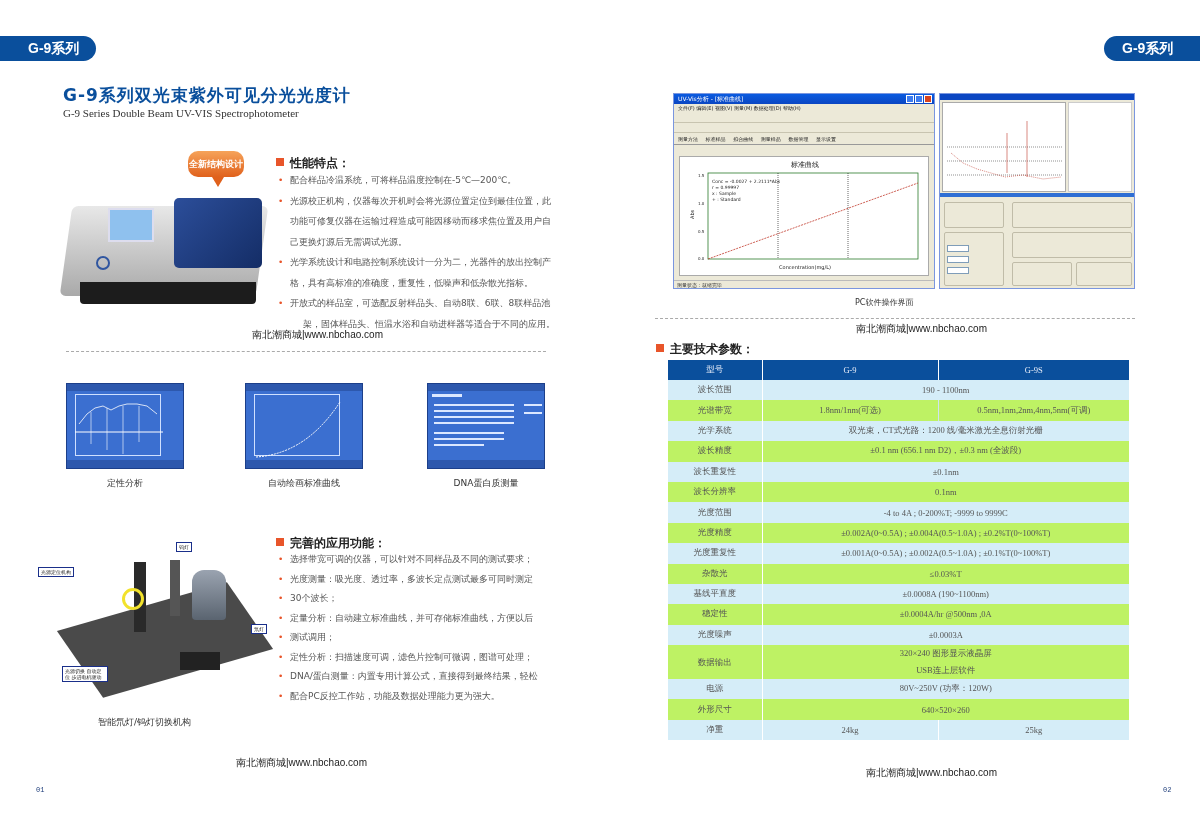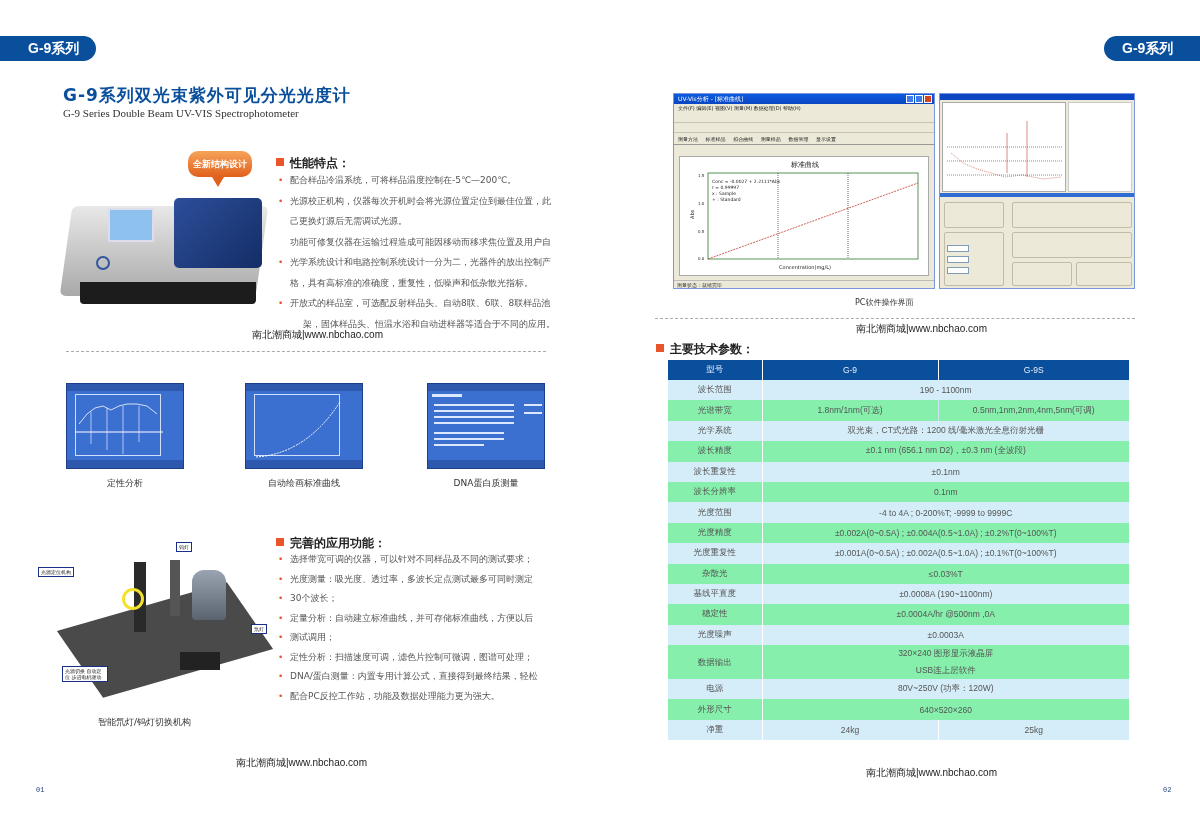--- a/index.html
+++ b/index.html
@@ -8,21 +8,21 @@
     .page-left { left: 0; width: 600px; }
     .page-right { left: 600px; width: 600px; }
 
     .series-tab { position: absolute; top: 36px; height: 25px; background: #0a4f9c; color: #fff; font-weight: bold; font-size: 14px; line-height: 25px; font-family: "Liberation Sans", sans-serif; }
     .series-tab.left { left: 0; width: 96px; border-radius: 0 13px 13px 0; padding-left: 28px; }
     .series-tab.right { right: 0; width: 96px; border-radius: 13px 0 0 13px; padding-left: 18px; }
 
     .main-title { position: absolute; left: 63px; top: 84px; font-size: 17px; font-weight: bold; color: #0a4f9c; letter-spacing: 1px; font-family: "DejaVu Sans", sans-serif; }
     .sub-title { position: absolute; left: 63px; top: 107px; font-size: 11px; color: #333; font-family: "Liberation Serif", serif; }
 
-    .badge { position: absolute; left: 188px; top: 151px; width: 64px; height: 26px; background: linear-gradient(#f6a35a, #e0611c); border-radius: 10px; color: #fff; font-size: 9px; font-weight: bold; text-align: center; line-height: 26px; }
+    .badge { position: absolute; left: 188px; top: 151px; width: 56px; height: 26px; background: linear-gradient(#f6a35a, #e0611c); border-radius: 10px; color: #fff; font-size: 9px; font-weight: bold; text-align: center; line-height: 26px; }
     .badge:after { content: ""; position: absolute; left: 24px; bottom: -10px; border-left: 6px solid transparent; border-right: 6px solid transparent; border-top: 10px solid #e0611c; }
 
     .device { position: absolute; left: 66px; top: 186px; width: 200px; height: 130px; }
     .device .body { position: absolute; left: 0; top: 20px; width: 196px; height: 90px; background: linear-gradient(#e8e8e8, #a9a9a9); border-radius: 6px; transform: skewX(-8deg); }
     .device .lid { position: absolute; left: 108px; top: 12px; width: 88px; height: 70px; background: linear-gradient(135deg, #2c4e9a, #142d66); border-radius: 5px; }
     .device .screen { position: absolute; left: 42px; top: 22px; width: 46px; height: 34px; background: #8fc1ee; border: 2px solid #dde; }
     .device .base { position: absolute; left: 14px; top: 96px; width: 176px; height: 22px; background: #1c1c1c; border-radius: 0 0 4px 4px; }
     .device .logo { position: absolute; left: 30px; top: 70px; width: 14px; height: 14px; border: 2px solid #3056a0; border-radius: 50%; }
 
     .section-head { position: absolute; font-size: 12px; font-weight: bold; color: #222; }
@@ -67,25 +67,25 @@
     .pcsoft2 { position: absolute; left: 939px; top: 93px; width: 196px; height: 196px; background: #ece9d8; border: 1px solid #7a96df; }
     .pcsoft2 .titlebar { height: 6px; background: #0b46c2; }
     .pcsoft2 .plotarea { position: absolute; left: 2px; top: 8px; width: 124px; height: 90px; background: #fff; border: 1px solid #aaa; }
     .pcsoft2 .legendarea { position: absolute; left: 128px; top: 8px; width: 64px; height: 90px; background: #fff; border: 1px solid #ccc; }
     .pcsoft2 .bluebar { position: absolute; left: 0; right: 0; top: 99px; height: 4px; background: #2e6ed4; }
     .pcsoft2 .group { position: absolute; border: 1px solid #c0bca8; border-radius: 2px; font-size: 5px; padding: 2px; color: #1e3d99; }
     .pcsoft2 .field { display: inline-block; background: #fff; border: 1px solid #7f9db9; height: 7px; width: 22px; vertical-align: middle; }
 
     .pc-cap { position: absolute; left: 855px; top: 297px; font-size: 8px; color: #333; }
 
-    table.spec { position: absolute; left: 668px; top: 360px; width: 462px; border-collapse: collapse; font-size: 8.5px; color: #555; font-family: Liberation Sans, sans-serif; }
+    table.spec { position: absolute; left: 668px; top: 360px; width: 462px; border-collapse: collapse; font-size: 8.5px; color: #555; font-family: Liberation Serif, serif; }
     table.spec th { background: #0a4f9c; color: #e8eefa; font-weight: normal; height: 20px; border-right: 1px solid #fff; }
     table.spec td { height: 20.4px; text-align: center; border-right: 1px solid #fff; }
     table.spec tr.odd td { background: #d5edf8; }
-    table.spec tr.even td { background: #86efac; }
+    table.spec tr.even td { background: #bef264; }
     table.spec td.label { width: 94px; }
     table.spec td.tall { height: 30px; line-height: 17px; }
 
     .page-num { position: absolute; top: 786px; font-size: 7px; color: #1e3d7a; font-family: "Liberation Mono", monospace; }
   </style>
 <style>.bullets li.nobullet:before{content:"";}</style></head>
 <body>
 
 <div class="page page-left">
   <div class="series-tab left">G-9系列</div>
@@ -100,22 +100,22 @@
     <div class="base"></div>
   </div>
   <div class="badge">全新结构设计</div>
 
   <div class="section-head" style="left:276px;top:155px;">
     <span class="sq"></span><span>性能特点：</span>
   </div>
   <ul class="bullets" style="left:278px;top:170px;width:290px;">
     <li>配合样品冷温系统，可将样品温度控制在-5℃—200℃。</li>
     <li>光源校正机构，仪器每次开机时会将光源位置定位到最佳位置，此</li>
+    <li class="cont nobullet" style="list-style: none;">功能可修复仪器在运输过程造成可能因移动而移求焦位置及用户自</li>
     <li class="cont nobullet" style="list-style: none;">己更换灯源后无需调试光源。</li>
-    <li class="cont nobullet" style="list-style: none;">功能可修复仪器在运输过程造成可能因移动而移求焦位置及用户自</li>
     <li>光学系统设计和电路控制系统设计一分为二，光器件的放出控制产</li>
     <li class="cont nobullet" style="list-style: none;">格，具有高标准的准确度，重复性，低噪声和低杂散光指标。</li>
     <li>开放式的样品室，可选配反射样品头、自动8联、6联、8联样品池</li>
     <li class="cont nobullet" style="list-style: none; text-align: center;">架，固体样品头、恒温水浴和自动进样器等适合于不同的应用。</li>
   </ul>
 
   <div class="site" style="left:252px;top:328px;">南北潮商城|www.nbchao.com</div>
   <div class="dashed" style="left:66px;top:351px;width:480px;"></div>
 
   <div class="lcd" style="left:66px;">

